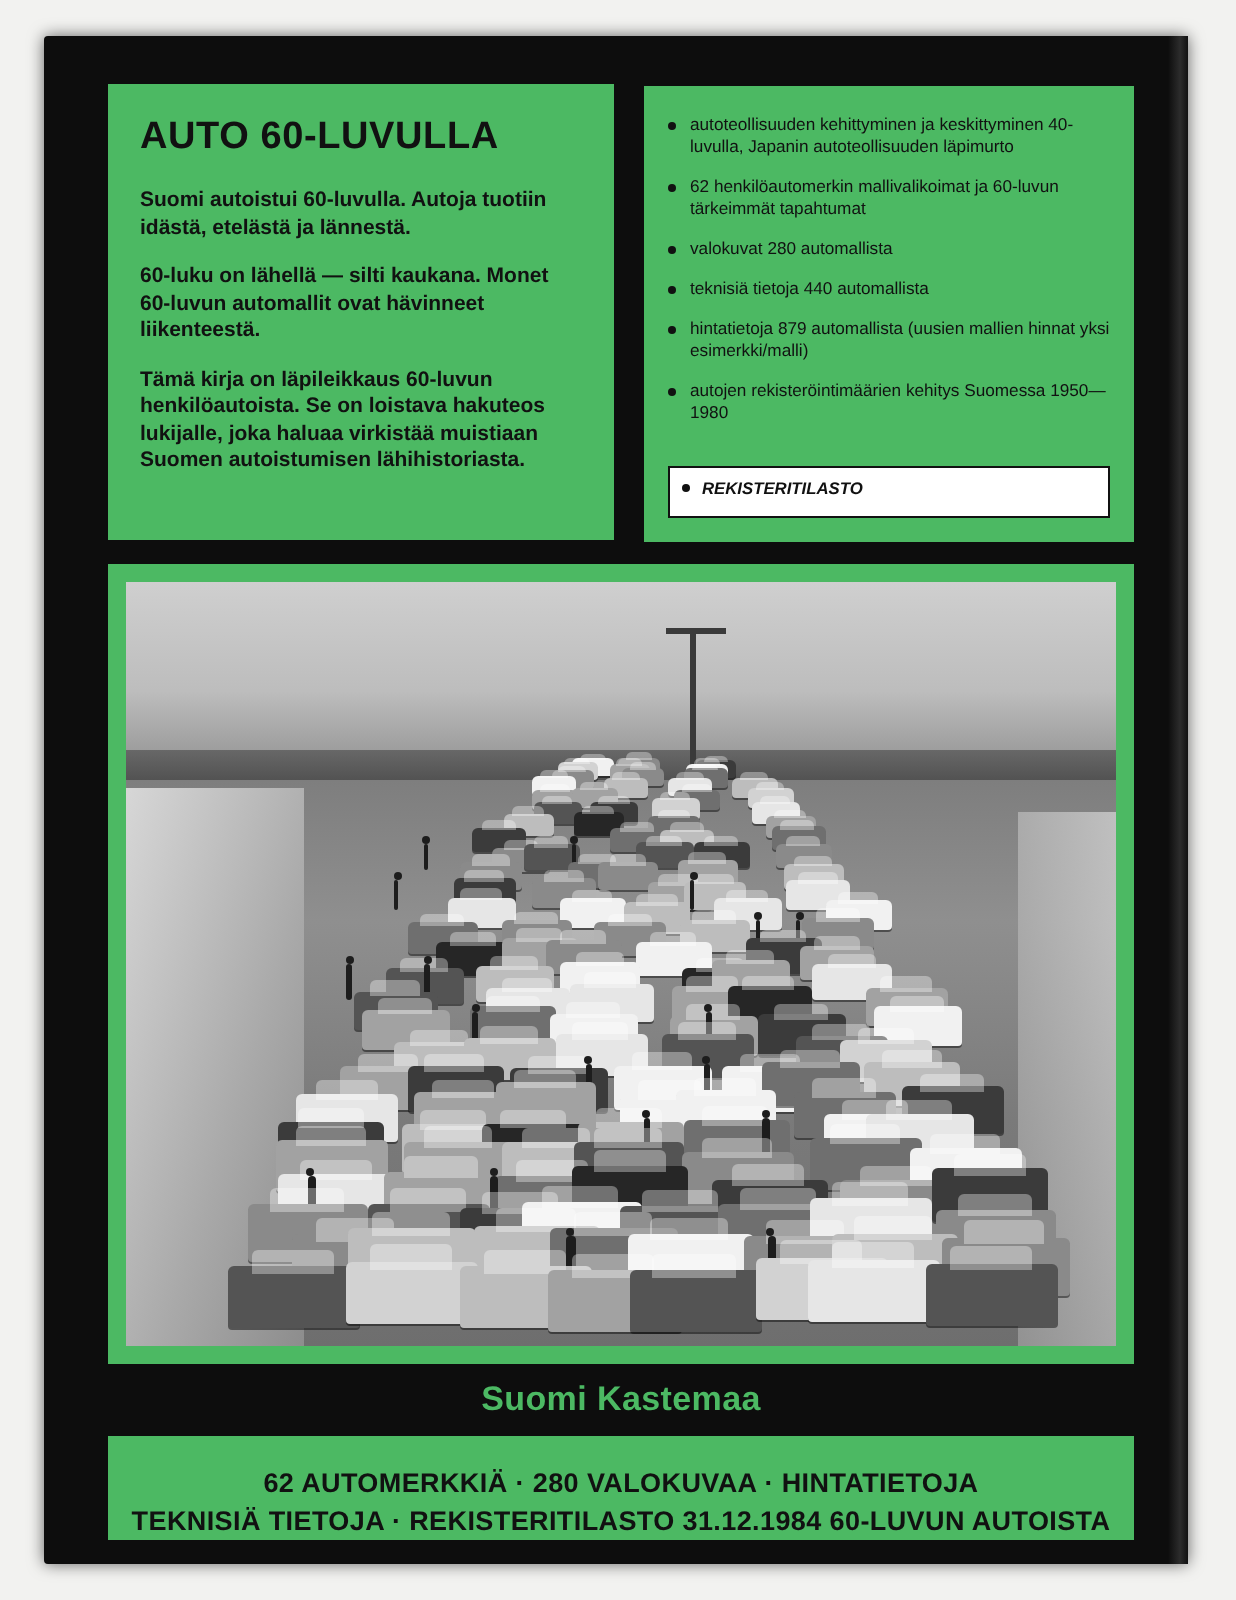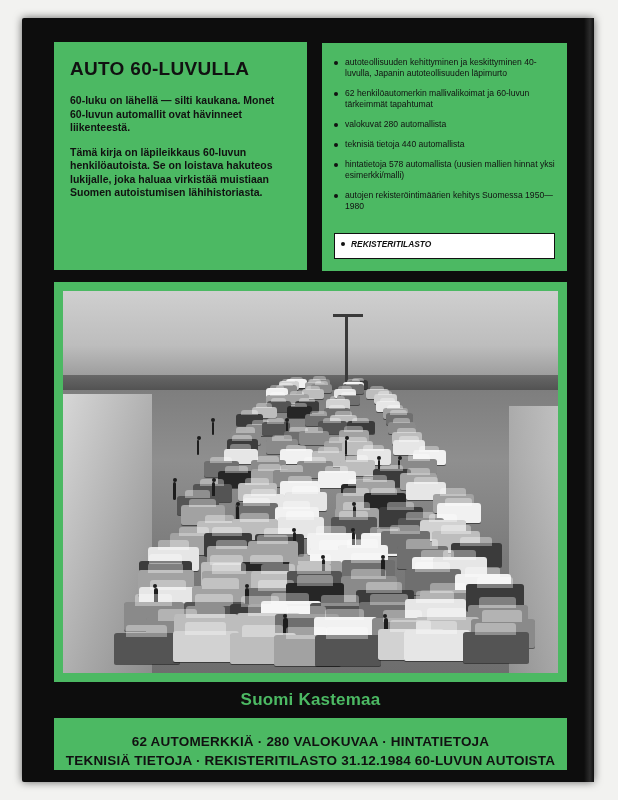--- a/index.html
+++ b/index.html
@@ -264,31 +264,32 @@
 </head>
 <body>
 
 <div id="page">
 
   <div id="cover">
     <div id="spine"></div>
 
     <div class="panel" id="panel-left">
       <div id="title">AUTO 60-LUVULLA</div>
+      <p class="para">Suomi autoistui 60-luvulla. Autoja tuotiin idästä, etelästä ja lännestä.</p>
       <p class="para">60-luku on lähellä — silti kaukana. Monet 60-luvun automallit ovat hävinneet liikenteestä.</p>
       <p class="para">Tämä kirja on läpileikkaus 60-luvun henkilöautoista. Se on loistava hakuteos lukijalle, joka haluaa virkistää muistiaan Suomen autoistumisen lähihistoriasta.</p>
     </div>
 
     <div class="panel" id="panel-right">
       <ul class="bullets">
         <li>autoteollisuuden kehittyminen ja keskittyminen 40-luvulla, Japanin autoteollisuuden läpimurto</li>
         <li>62 henkilöautomerkin mallivalikoimat ja 60-luvun tärkeimmät tapahtumat</li>
         <li>valokuvat 280 automallista</li>
         <li>teknisiä tietoja 440 automallista</li>
-        <li>hintatietoja 578 automallista (uusien mallien hinnat yksi esimerkki/malli)</li>
+        <li>hintatietoja 879 automallista (uusien mallien hinnat yksi esimerkki/malli)</li>
         <li>autojen rekisteröintimäärien kehitys Suomessa 1950—1980</li>
       </ul>
       <div id="callout">
         <div class="cal-head">REKISTERITILASTO</div>
       </div>
     </div>
 
     <div id="photo-frame">
       <div id="photo">
         <div class="sky"></div>

